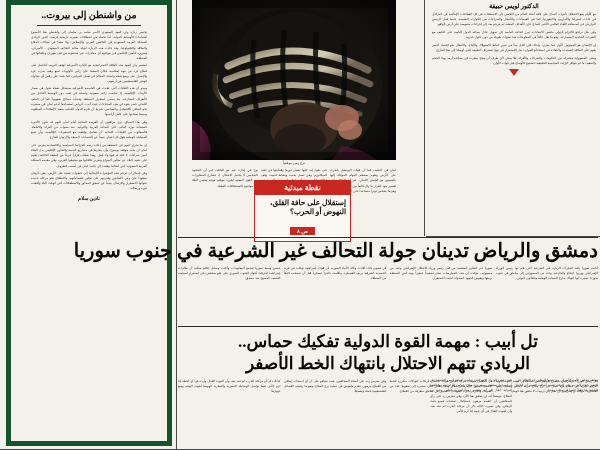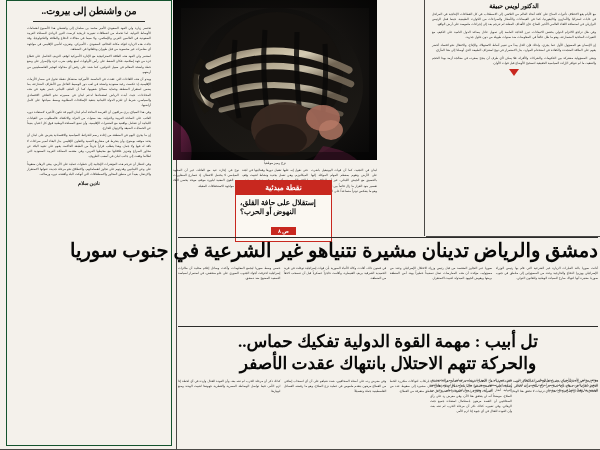--- a/index.html
+++ b/index.html
@@ -43,26 +43,26 @@
   .microtext{
     font-size:3.05px;line-height:1.72;text-align:justify;
     letter-spacing:0.02px;word-spacing:0.3px;
     color:#242321;
     hyphens:none;
   }
   #left-col .sig{
     font-size:5px;text-align:center;margin-top:3px;font-weight:bold;
   }
   #left-col .boxframe{
-    border:1px solid #14532d;padding:3px 20px;box-sizing:border-box;
+    border:5px solid #14532d;padding:3px 20px;box-sizing:border-box;
   }
 
   
   #center{
-    position:absolute;left:173px;top:0;width:246px;height:450px;
+    position:absolute;left:192px;top:0;width:246px;height:450px;
   }
   #photo{
     position:absolute;left:0;top:0;width:204px;height:160px;
     overflow:hidden;background:#0d0c0b;
   }
   .photo-canvas{position:absolute;inset:0;}
   #caption{
     position:absolute;left:0;top:161px;width:204px;
     text-align:center;font-size:3.4px;color:#2a2927;
   }
@@ -71,21 +71,21 @@
     position:absolute;left:62px;top:180px;width:97px;
     border:1.4px solid #c8281f;background:#fbf8f2;
     box-sizing:border-box;padding:0 0 4px 0;
   }
   #redbox .band{
     background:#c8281f;color:#ffffff;text-align:center;
     font-size:7.5px;font-weight:bold;padding:2px 0 2.5px 0;
     letter-spacing:0.3px;
   }
   #redbox .lede{
-    font-size:7.4px;font-weight:bold;text-align:left;
+    font-size:7.4px;font-weight:bold;text-align:right;
     line-height:1.3;padding:3px 4px 2px 4px;color:#111;
   }
   #redbox .pagebadge{
     display:inline-block;background:#c8281f;color:#fff;
     font-size:5.4px;font-weight:bold;padding:1px 7px;margin:2px auto 0;
   }
   #redbox .badgewrap{text-align:center;}
 
   
   .minicols{
@@ -252,34 +252,34 @@
     <div class="microtext" style="margin-top:2.5px;">وفي ظل تراجع الالتزام الدولي بخفض الانبعاثات، تبرز الحاجة الماسة إلى تمويل عادل يساعد الدول النامية على التكيف مع التغيرات المناخية المتسارعة، وهو ما ظل عالقاً في المفاوضات منذ سنوات طويلة من دون حلول جذرية.</div>
     <div class="microtext" style="margin-top:2.5px;">إن الإنسان هو المسؤول الأول عما يجري، ولذلك فإن الحل يبدأ من تغيير أنماط الاستهلاك والإنتاج، والانتقال نحو اقتصاد أخضر يقوم على الطاقة المتجددة والكفاءة في استخدام الموارد، بدل الاستمرار في نهج استنزاف الطبيعة الذي أوصلنا إلى هذا المأزق.</div>
     <div class="microtext" style="margin-top:2.5px;">وتبقى المسؤولية مشتركة بين الحكومات والشركات والأفراد، فلا يمكن لأي طرف أن ينجح بمفرده في معالجة أزمة بهذا الحجم والتعقيد، ما لم تتوافر الإرادة السياسية الحقيقية لتصحيح الأوضاع قبل فوات الأوان.</div>
     <div class="arrow-red"></div>
   </div>
 
   <div class="hline" style="left:426px;top:236px;width:174px;"></div>
 
   <div id="band1">
     <div class="toprule"></div>
-    <div id="headline-syria" class="hl">دمشق والرياض تدينان مشيرة نتنياهو غير الشرعية في جنوب سوريا</div>
+    <div id="headline-syria" class="hl">دمشق والرياض تدينان جولة التحالف غير الشرعية في جنوب سوريا</div>
     <div class="quad" style="margin-top:4px;">
       <div class="microtext">أدانت سوريا بالند العبارات الزيارة غير الشرعية التي قام بها رئيس الوزراء الإسرائيلي ووزيرا الدفاع والخارجية وعدد من المسؤولين إلى مناطق في جنوب سوريا، معتبرة أنها انتهاك صارخ للسيادة الوطنية وللقانون الدولي.</div>
       <div class="microtext">سوريا عبر التجاوز المقتصد من قبل رئيس وزراء الاحتلال الإسرائيلي وعدد من مسؤوليه، مؤكدة أن هذه الممارسات تمثل تصعيداً خطيراً يهدد أمن المنطقة برمتها ويقوض الجهود المبذولة لتثبيت الاستقرار.</div>
       <div class="microtext">في فضون ذلك، أفادت وكالة الأنباء السورية بأن قوات إسرائيلية توغلت في قرية الحميدية الشرقية بريف القنيطرة، وأقامت حاجزاً عسكرياً قبل أن تنسحب لاحقاً من المنطقة.</div>
       <div class="microtext">حمص وسط سوريا ليجمع المعلومات. وأكدت وسائل إعلام محلية أن طائرات إسرائيلية اخترقت أجواء الجنوب السوري على علو منخفض، في استمرار لسياسة التصعيد الممنهج ضد دمشق.</div>
     </div>
   </div>
 
   <div id="band2">
     <div class="toprule"></div>
     <div id="headline-telaviv" class="hl">
       <div>تل أبيب : مهمة القوة الدولية تفكيك حماس..</div>
-      <div>والحركة تتهم الاحتلال بانتهاك عقدت الأصفر</div>
+      <div>الريادي تتهم الاحتلال بانتهاك الخط الأصفر</div>
     </div>
     <div class="quad" style="margin-top:4px;">
       <div class="microtext">قال رئيس الوزراء الإسرائيلي بنيامين نتنياهو أمس الجمعة إن مهمة القوة الدولية المزمع نشرها في قطاع غزة تتمثل في نزع سلاح حركة حماس وتفكيك بنيتها العسكرية، مؤكداً أن إسرائيل لن تقبل بأي ترتيبات لا تحقق هذا الهدف.</div>
       <div class="microtext">في المقابل، اتهمت حركة حماس قوات الاحتلال بارتكاب انتهاكات متكررة للخط الأصفر المتفق عليه ضمن اتفاق وقف إطلاق النار، مشيرة إلى سقوط عدد من الشهداء والجرحى جراء استهداف المدنيين في مناطق متفرقة من القطاع.</div>
       <div class="microtext">وفي معرض رده على أسئلة الصحافيين، شدد نتنياهو على أن أي انسحاب إضافي من القطاع مرهون بتقدم ملموس في عملية نزع السلاح، وهو ما رفضته الفصائل الفلسطينية جملة وتفصيلاً.</div>
       <div class="microtext">كذلك ذكر أن مرحلة الحرب لم تنته بعد، وأن العودة للقتال واردة في أي لحظة إذا لزم الأمر، فيما تواصل الوساطة المصرية والقطرية جهودها لتثبيت الهدنة ومنع انهيارها.</div>
     </div>
   </div>
 
   <div style="position:absolute;right:2px;top:378px;width:168px;" class="tri">

